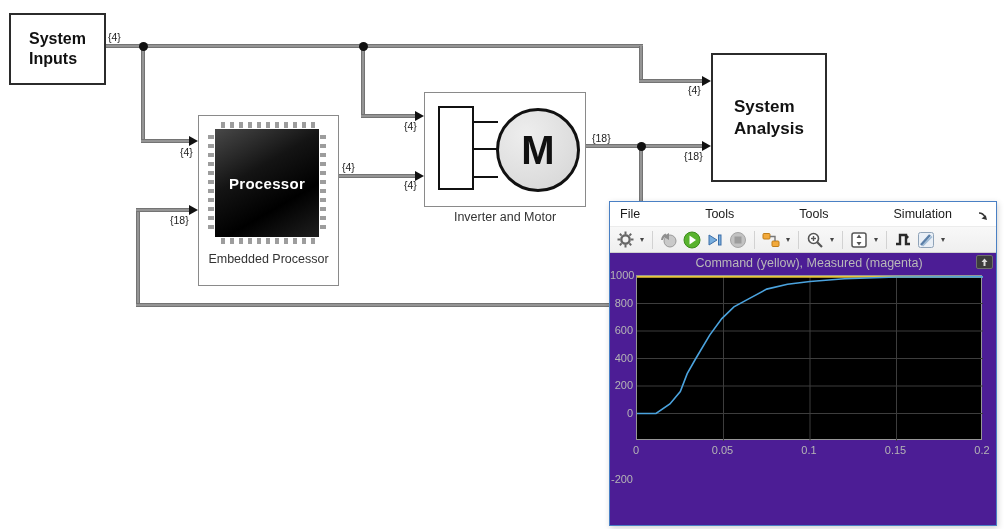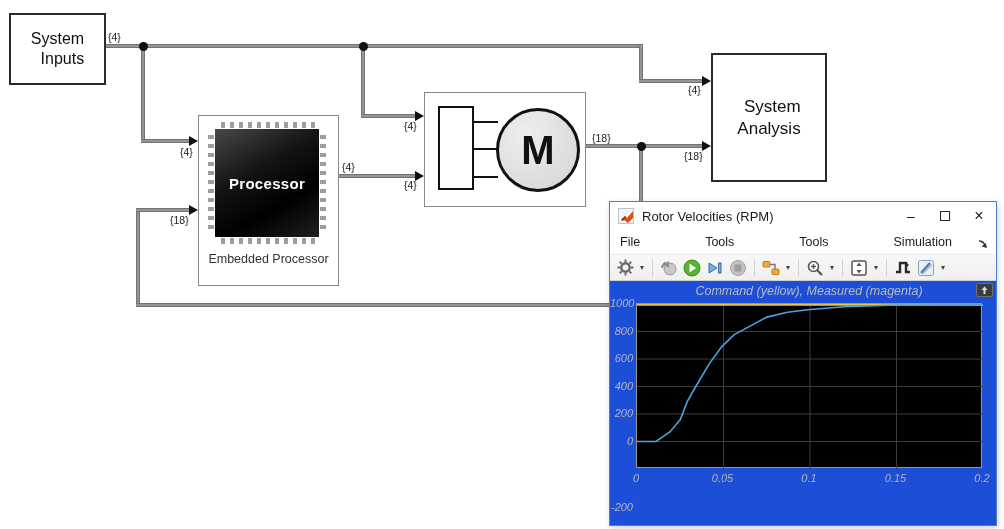--- a/index.html
+++ b/index.html
@@ -2,22 +2,22 @@
 <html><head>
 <meta charset="utf-8">
 <style>
   * { box-sizing: border-box; margin: 0; padding: 0; }
   html,body { background:#fff; }
   body { font-family: "Liberation Sans", sans-serif; }
   #canvas { position:relative; width:1004px; height:529px; background:#ffffff; overflow:hidden; }
 
   
   .blk { position:absolute; background:#fff; display:flex; align-items:center; justify-content:center; z-index:3; }
-  .blk-io { border:2px solid #2b2b2b; font-weight:normal; font-size:16px; color:#111;
-            text-align:right; white-space:pre-line; line-height:1.25; }
+  .blk-io { border:2px solid #2b2b2b; font-weight:bold; font-size:16px; color:#111;
+            text-align:left; white-space:pre-line; line-height:1.25; }
   .blk-sub { border:1px solid #8a8a8a; }
   .caption { position:absolute; font-size:12.5px; color:#333; text-align:center; z-index:3; }
 
   .wire-h { position:absolute; height:4px; background:linear-gradient(180deg,#636363,#a5a5a5 50%,#636363); z-index:1; }
   .wire-v { position:absolute; width:4px;  background:linear-gradient(90deg,#636363,#a5a5a5 50%,#636363); z-index:1; }
   .arrow { position:absolute; width:0; height:0; border-top:5px solid transparent;
            border-bottom:5px solid transparent; border-left:9px solid #111; z-index:2; }
   .jdot { position:absolute; width:9px; height:9px; border-radius:50%; background:#111; z-index:2; }
   .wlabel { position:absolute; font-size:10.5px; color:#222; z-index:2; }
 
@@ -53,21 +53,21 @@
   .menubar { height:25px; display:flex; align-items:center; background:#fff; padding-left:10px;
              border-bottom:1px solid #ececec; position:relative; flex:0 0 auto;gap:48px; }
   .menu-item { font-size:12.5px; color:#1a1a1a; margin-right:17px; }
   .dock-arrow { position:absolute; right:7px; top:6px; }
   .toolbar { height:26px; background:linear-gradient(#f8f8f8,#efefef); border-bottom:1px solid #cfcfcf;
              display:flex; align-items:center; padding-left:5px; gap:3px; flex:0 0 auto; }
   .tbtn { width:20px; height:20px; display:flex; align-items:center; justify-content:center; }
   .tsep { width:1px; height:18px; background:#d2d2d2; margin:0 3px; }
   .caret { font-size:8px; color:#444; width:8px; text-align:center; }
 
-  .plot-region { position:relative; flex:1 1 auto; background:#1d4ed8;font-style:italic; }
+  .plot-region { position:relative; flex:1 1 auto; background:#4c1d95; }
   .plot-title { position:absolute; left:26px; top:3px; width:346px; text-align:center;
                 font-size:12.5px; color:#b9b9b9; }
   .axes { position:absolute; left:26px; top:22px; width:346px; height:165px; background:#000;
           border:1px solid #969696; }
   .axes svg { position:absolute; left:0; top:0; }
   .xtick { position:absolute; top:191px; transform:translateX(-50%); font-size:11px; color:#b5b5b5; }
   .ytick { position:absolute; left:0px; width:23px; text-align:right; font-size:11px; color:#b5b5b5; }
   .expand-btn { position:absolute; right:3px; top:2px; width:17px; height:14px; background:#3c3c3c;
                 border:1px solid #6e6e6e; border-radius:2px; display:flex; align-items:center; justify-content:center; }
 
@@ -139,42 +139,29 @@
 
   <div class="blk blk-sub" style="left:424px; top:92px; width:162px; height:115px;">
     <span class="inv-rect"></span>
     <span class="inv-line" style="top:28px;"></span>
     <span class="inv-line" style="top:55px;"></span>
     <span class="inv-line" style="top:83px;"></span>
     <div class="motor">
       <span>M</span>
     </div>
   </div>
+  <div class="caption" style="left:424px; top:210px; width:162px;">Inverter and Motor</div>
 
   <div class="blk blk-io" style="left:711px; top:53px; width:116px; height:129px; font-size:17px;">
     <span>System
 Analysis</span>
   </div>
 
   <div id="scope">
 
-    <div class="titlebar">
-      <span class="app-ico">
-        <svg width="14" height="14" viewBox="0 0 14 14">
-          <path d="M1,10 L5,6 L7,8 L13,1 L13,8 L8,13 L4,10 Z" fill="#d95319"></path>
-          <path d="M1,10 L5,6 L6,7 L3,11 Z" fill="#a33307"></path>
-        </svg>
-      </span>
-      <span class="title-text">Rotor Velocities (RPM)</span>
-      <span class="winbtn">–</span>
-      <span class="winbtn">
-          <span class="max-box"></span>
-        </span>
-      <span class="winbtn" style="font-size:16px;">×</span>
-    </div>
 
     <div class="menubar">
       <span class="menu-item">File</span>
       <span class="menu-item">Tools</span>
       <span class="menu-item">Tools</span>
       <span class="menu-item">Simulation</span>
       <span class="menu-item">Help</span>
       <span class="dock-arrow">
         <svg width="11" height="11" viewBox="0 0 11 11">
             <path d="M1,2 Q5,2 7,6" stroke="#333" stroke-width="1.6" fill="none"></path>

